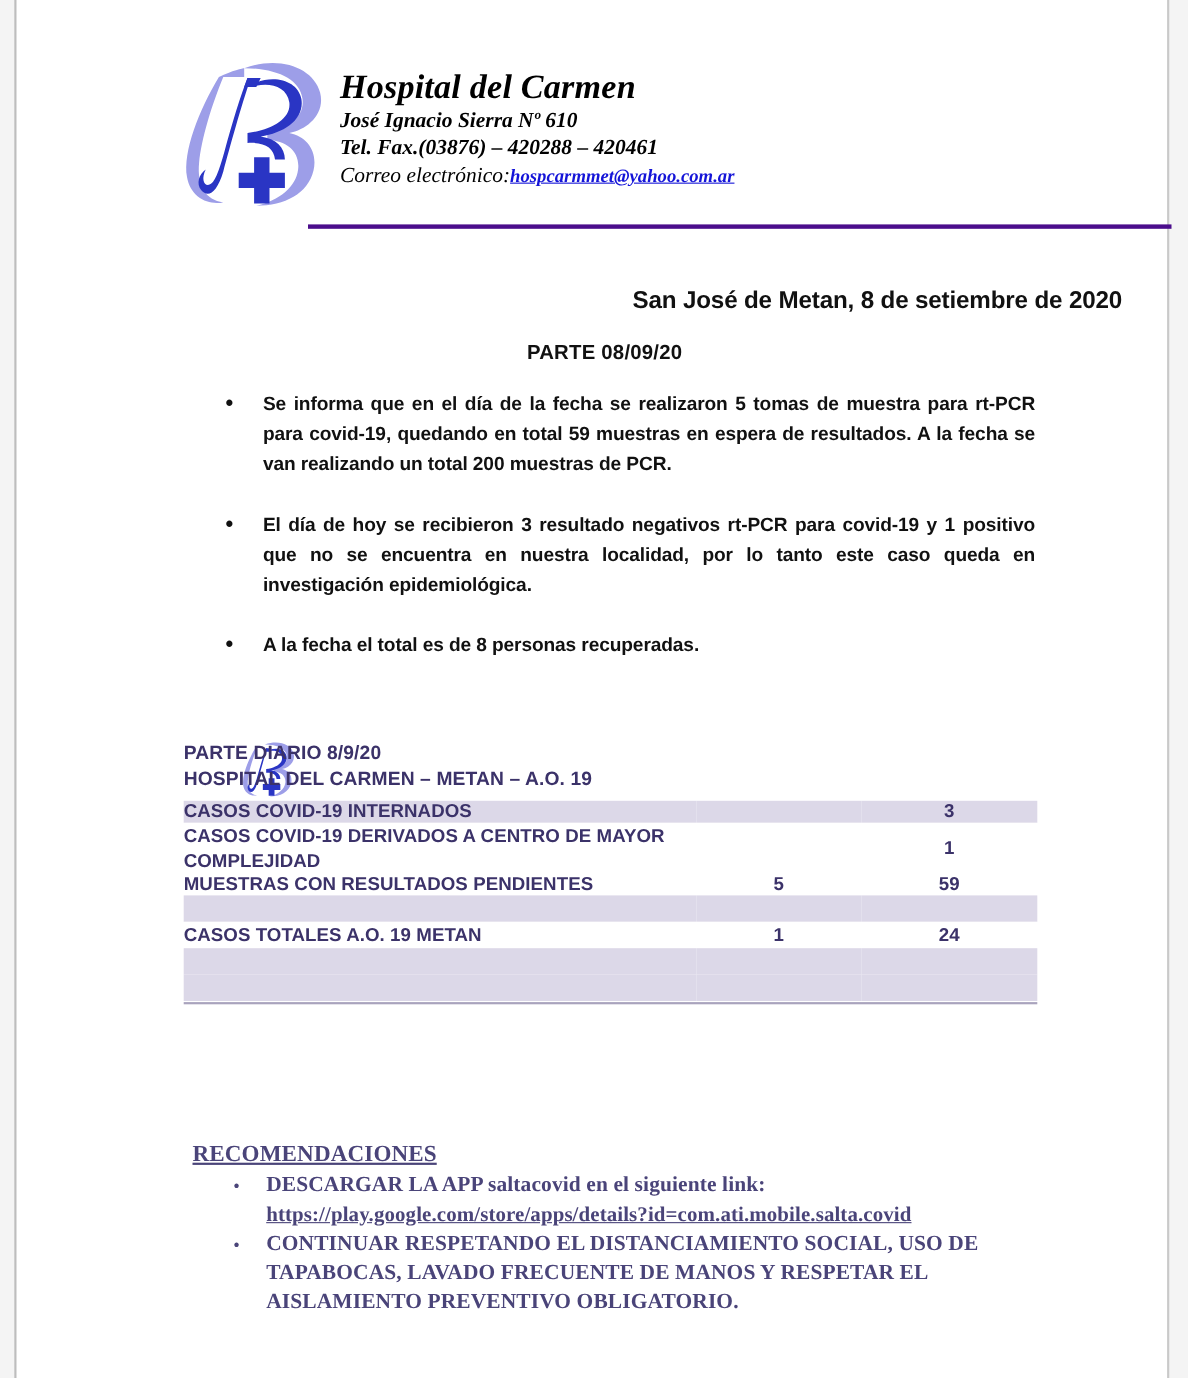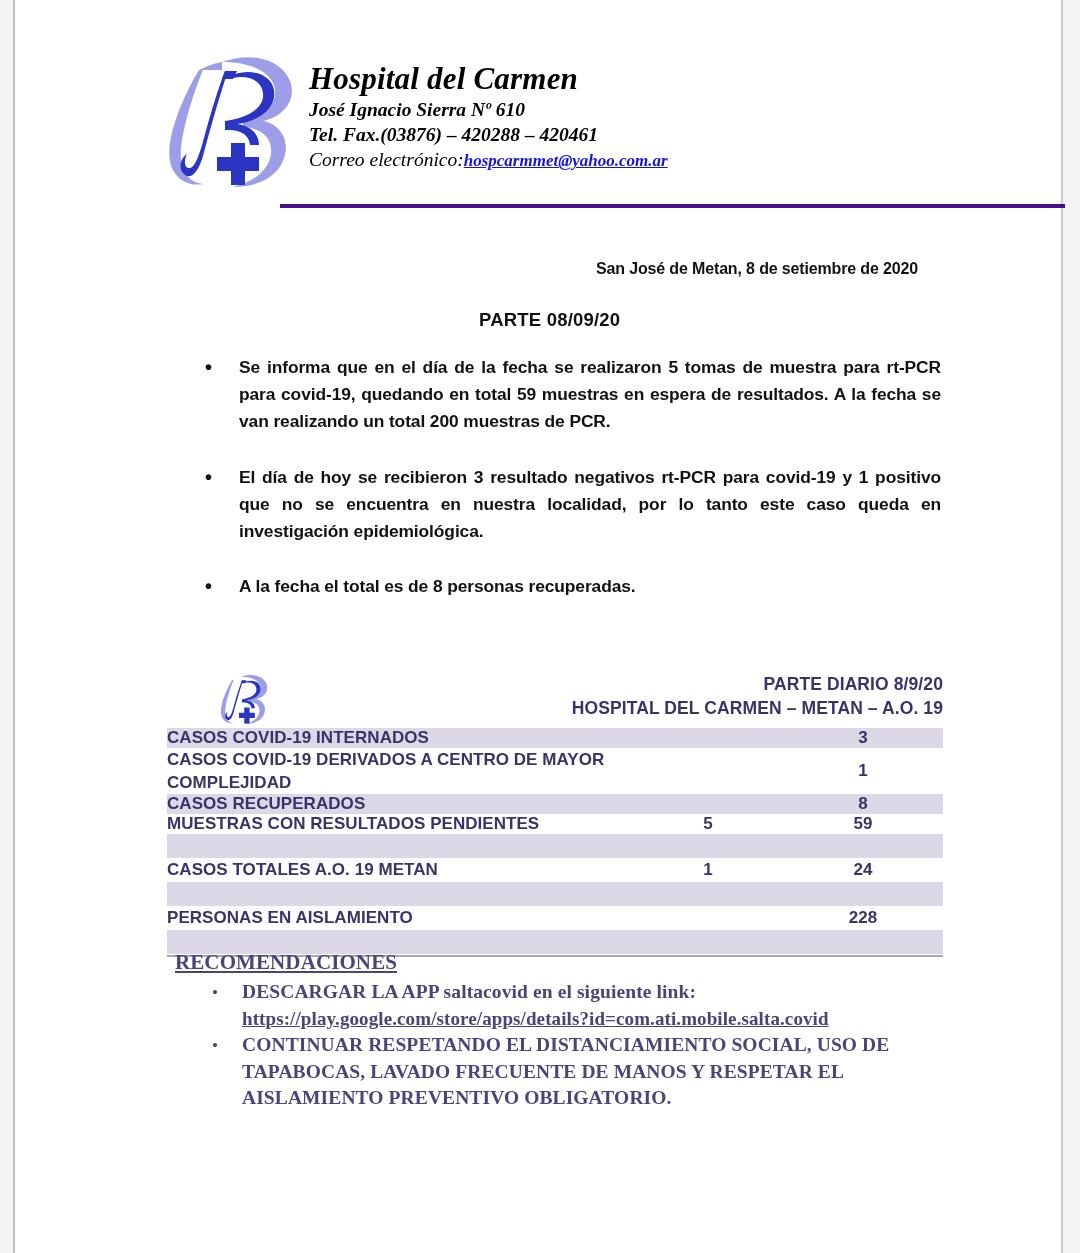--- a/index.html
+++ b/index.html
@@ -97,23 +97,23 @@
   
   .narrow {
     font-family: "Liberation Sans Narrow", "Liberation Sans", sans-serif;
     font-weight: bold;
     font-stretch: condensed;
     color: #111111;
   }
 
   #date-line {
     position: absolute;
-    left: 581px;
+    left: 560px;
     top: 260px;
-    font-size: 16px;
+    font-size: 22px;
     letter-spacing: -0.15px;
     white-space: nowrap;
   }
   #parte-heading {
     position: absolute;
     left: 464px;
     top: 309px;
     font-size: 18.5px;
     letter-spacing: 0.2px;
     white-space: nowrap;
@@ -165,21 +165,21 @@
     left: 50px;
     top: 0px;
     width: 56px;
     height: 62px;
   }
   #table-title {
     position: absolute;
     left: 0;
     top: 4px;
     width: 776px;
-    text-align: right;
+    text-align: left;
     color: #3b3269;
   }
   #table-title .tline1 {
     font-size: 17.5px;
     line-height: 24px;
     letter-spacing: 0.1px;
   }
   #table-title .tline2 {
     font-size: 17.5px;
     line-height: 24px;
@@ -215,21 +215,21 @@
     width: 776px;
     height: 2px;
     background: #a9a3bd;
     margin-top: 1px;
   }
 
   
   #reco {
     position: absolute;
     left: 160px;
-    top: 950px;
+    top: 1036px;
     width: 800px;
     font-family: "Liberation Serif", serif;
     color: #4a4479;
   }
   #reco-title {
     font-weight: bold;
     font-size: 21px;
     text-decoration: underline;
     color: #4a4479;
     letter-spacing: 0.1px;
@@ -356,49 +356,39 @@
         <tr class="shade r-norm">
           <td class="c-label">CASOS COVID-19 INTERNADOS</td>
           <td class="c-mid"></td>
           <td class="c-val">3</td>
         </tr>
         <tr class="plain r-tall">
           <td class="c-label lbl-2line">CASOS COVID-19 DERIVADOS A CENTRO DE MAYOR COMPLEJIDAD</td>
           <td class="c-mid"></td>
           <td class="c-val">1</td>
         </tr>
-        <tr class="shade r-norm">
-          <td class="c-label">CASOS RECUPERADOS</td>
-          <td class="c-mid"></td>
-          <td class="c-val">8</td>
-        </tr>
         <tr class="plain r-norm">
           <td class="c-label">MUESTRAS CON RESULTADOS PENDIENTES</td>
           <td class="c-mid">5</td>
           <td class="c-val">59</td>
         </tr>
         <tr class="shade r-gap">
           <td class="c-label"></td>
           <td class="c-mid"></td>
           <td class="c-val"></td>
         </tr>
         <tr class="plain r-pad">
           <td class="c-label">CASOS TOTALES A.O. 19 METAN</td>
           <td class="c-mid">1</td>
           <td class="c-val">24</td>
         </tr>
         <tr class="shade r-gap">
           <td class="c-label"></td>
           <td class="c-mid"></td>
           <td class="c-val"></td>
-        </tr>
-        <tr class="plain r-pad">
-          <td class="c-label">PERSONAS EN AISLAMIENTO</td>
-          <td class="c-mid"></td>
-          <td class="c-val">228</td>
         </tr>
         <tr class="shade r-gap">
           <td class="c-label"></td>
           <td class="c-mid"></td>
           <td class="c-val"></td>
         </tr>
       </tbody>
     </table>
     <div id="table-bottom-rule"></div>
   </div>

